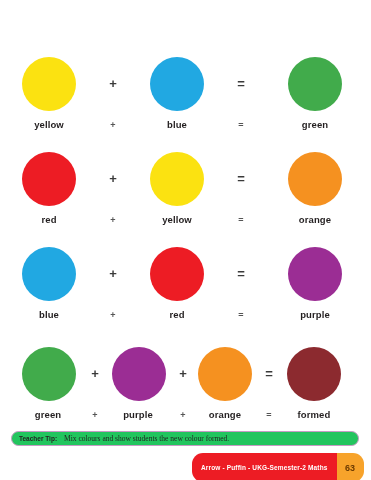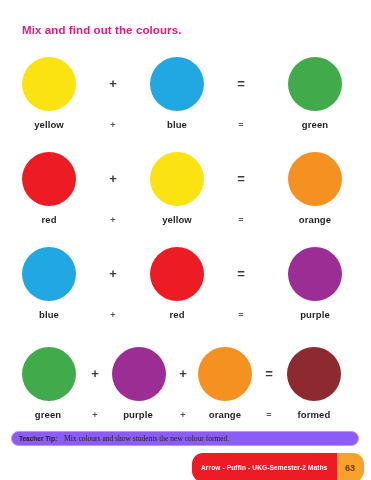--- a/index.html
+++ b/index.html
@@ -119,21 +119,21 @@
     left: 11px;
     top: 431px;
     width: 348px;
     height: 15px;
     box-sizing: border-box;
     border: 1px solid #c69bc4;
     border-radius: 8px;
     display: flex;
     align-items: center;
     padding-left: 7px;
-    background: #8b5cf6;
+    background: #22c55e;
   }
   .tip-label {
     font-size: 6.5px;
     font-weight: bold;
     color: #231f20;
     white-space: nowrap;
     font-family: "Liberation Sans", sans-serif;
   }
   .tip-text {
     font-size: 7.5px;
@@ -175,21 +175,20 @@
     justify-content: center;
     min-width: 27px;
     border-radius: 0 11px 11px 0;
   }
 </style>
 </head>
 <body>
 
 <div class="page">
 
-  <div class="worksheet-title">Mix and find out the colours.</div>
 
   <div class="eq-row row1 t3">
     <div class="circle c1" style="background: rgb(251, 226, 17);"></div>
     <div class="op o1">+</div>
     <div class="circle c2" style="background: rgb(33, 168, 226);"></div>
     <div class="op o2">=</div>
     <div class="circle c3" style="background: rgb(65, 171, 75);"></div>
 
     <div class="label l1">yellow</div>
     <div class="label-op lo1">+</div>

